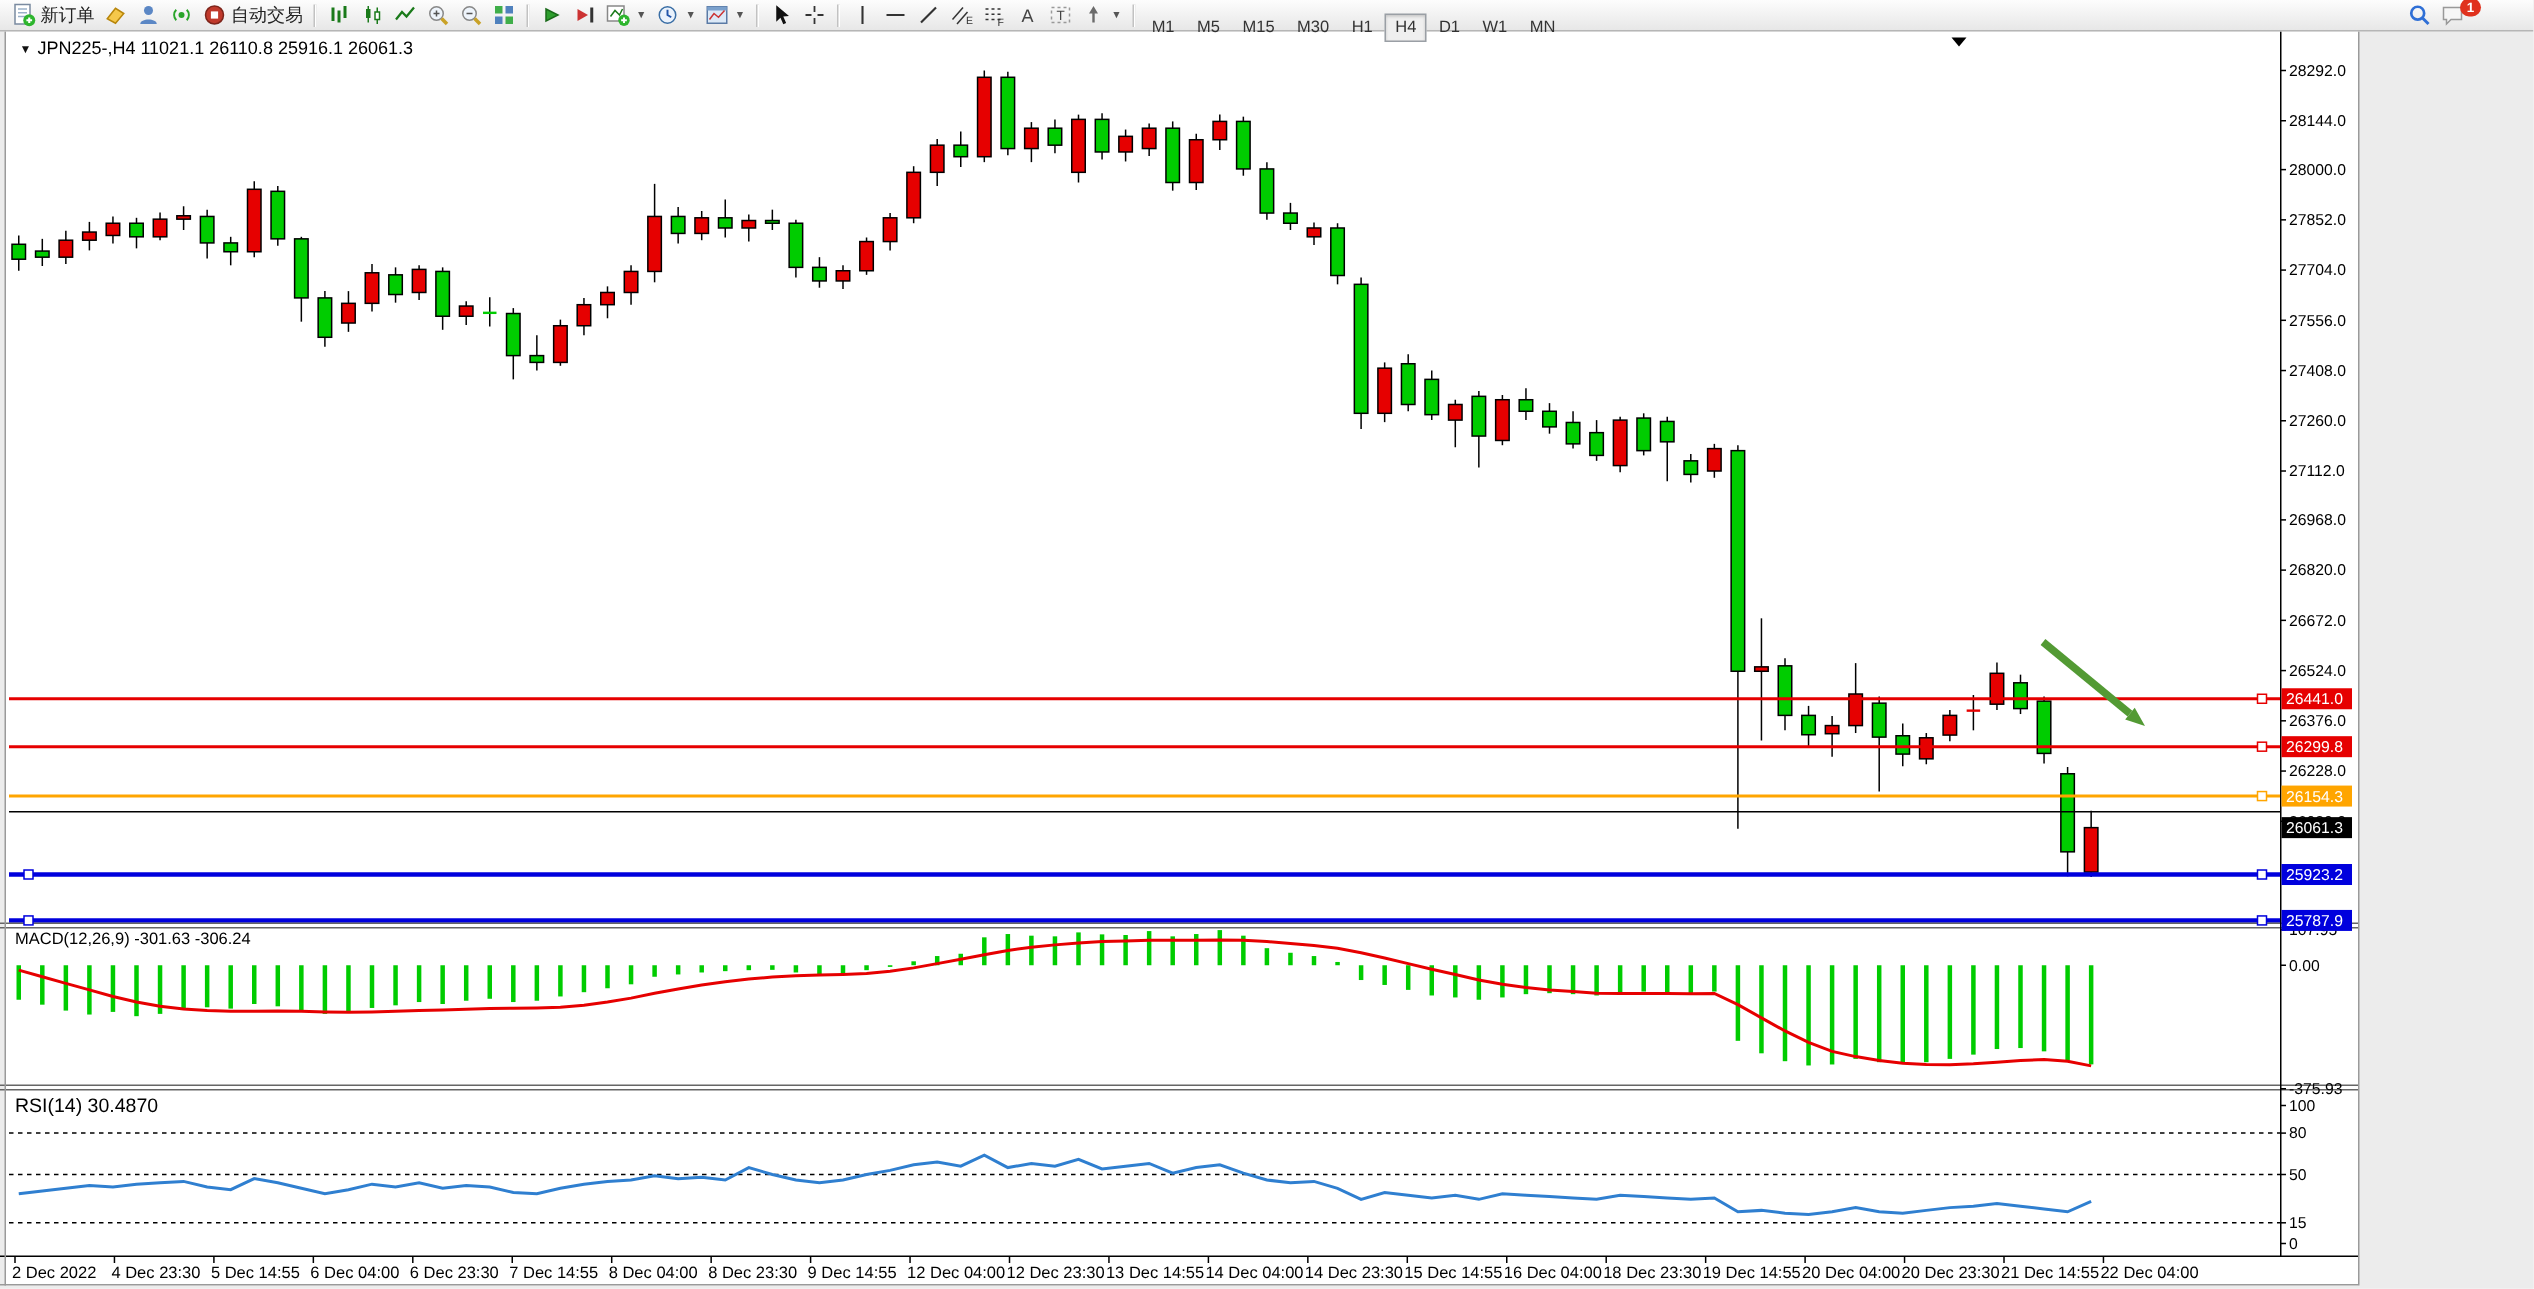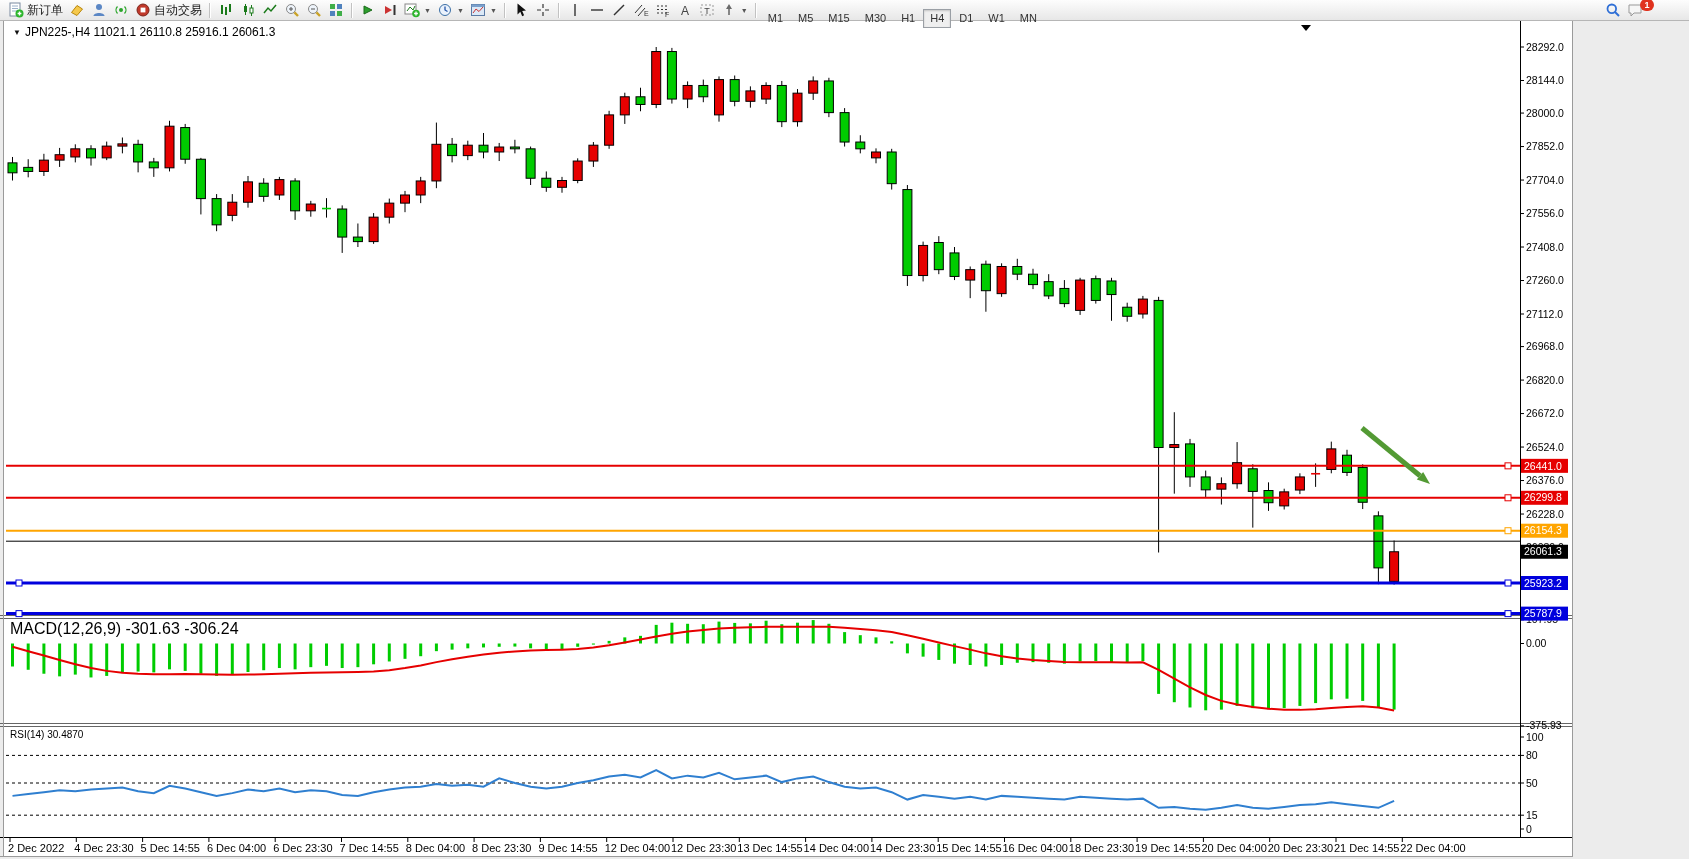--- a/index.html
+++ b/index.html
@@ -19,22 +19,22 @@
   .tf-btn{font-size:11px;color:#333;padding:1px 6px;height:15px;line-height:15px;border:1px solid transparent;margin-top:16px;}
   .tf-btn.active{background:#efefef;border:1px solid #9a9fa5;box-shadow:inset 0 1px 2px rgba(0,0,0,.18);text-align:center;}
   .spacer{flex:1;}
   .chat-wrap{position:relative;margin-right:38px;}
   .badge-red{position:absolute;top:-2px;right:-8px;min-width:12px;height:12px;border-radius:7px;
     background:#e0321e;color:#fff;font-size:9px;font-weight:bold;text-align:center;line-height:12px;padding:0 1px;}
   
   .ovl{position:absolute;font-size:12px;color:#000;white-space:nowrap;z-index:5;}
   #chart-title{left:13px;top:25px;display:flex;align-items:center;gap:4px;}
   #chart-title .dd{font-size:8px;color:#111;}
-  #macd-label{left:10px;top:620px;font-size:16px;}
-  #rsi-label{left:10px;top:729px;font-size:10px;}
+  #macd-label{left:10px;top:620px;font-size:11px;}
+  #rsi-label{left:10px;top:729px;font-size:13px;}
 </style>
 </head>
 <body>
 <div id="stage">
 
 <svg id="chart-svg" width="1689" height="859">
       <rect x="4" y="21" width="1568" height="836" fill="#ffffff"></rect>
       <line x1="12.5" y1="156.970622" x2="12.5" y2="180.50343" stroke="#000000" stroke-width="1"></line>
       <rect x="8" y="162.853824" width="9" height="9.956187999999997" fill="#00cc00" stroke="#000" stroke-width="1"></rect>
       <line x1="28.2" y1="159.233392" x2="28.2" y2="177.335552" stroke="#000000" stroke-width="1"></line>

